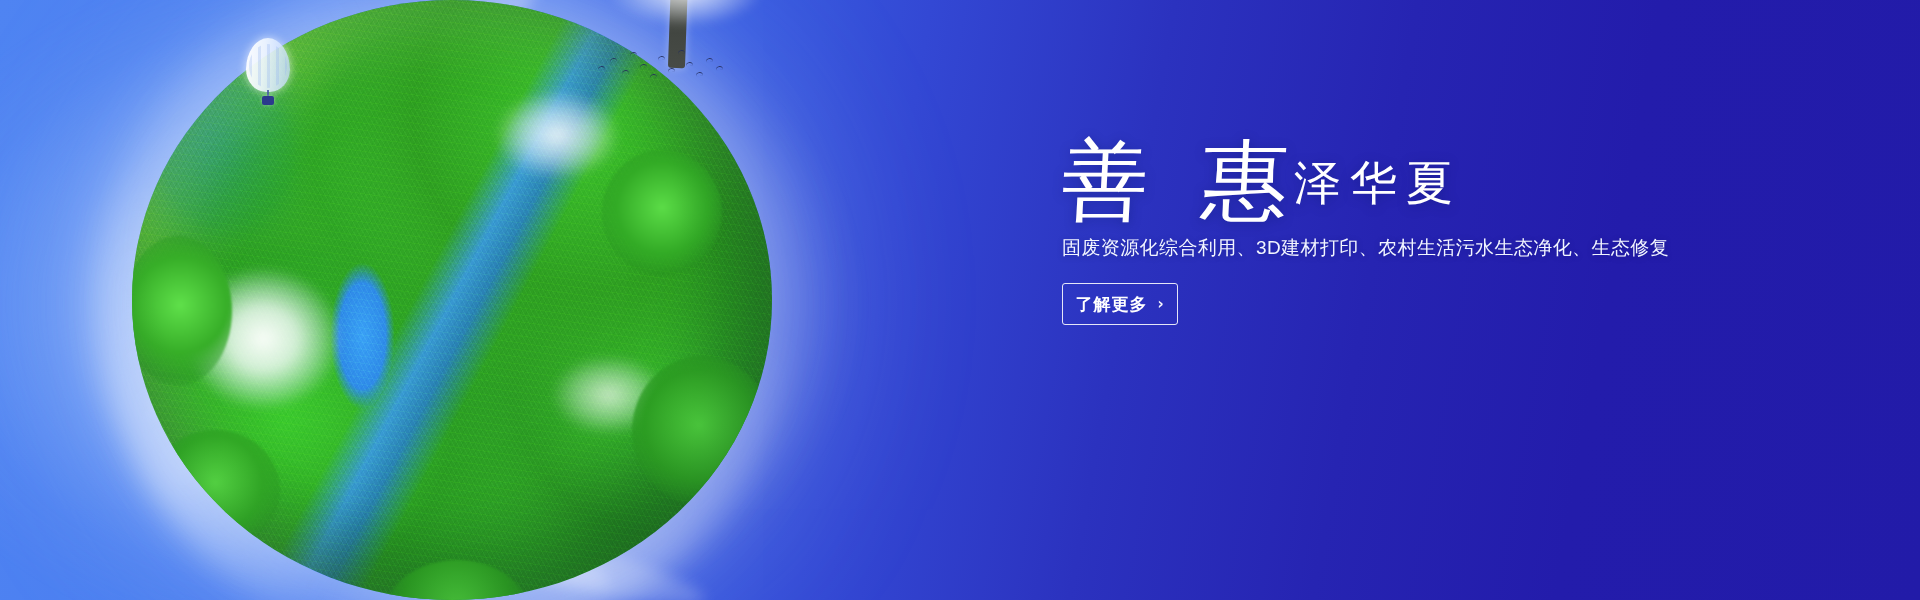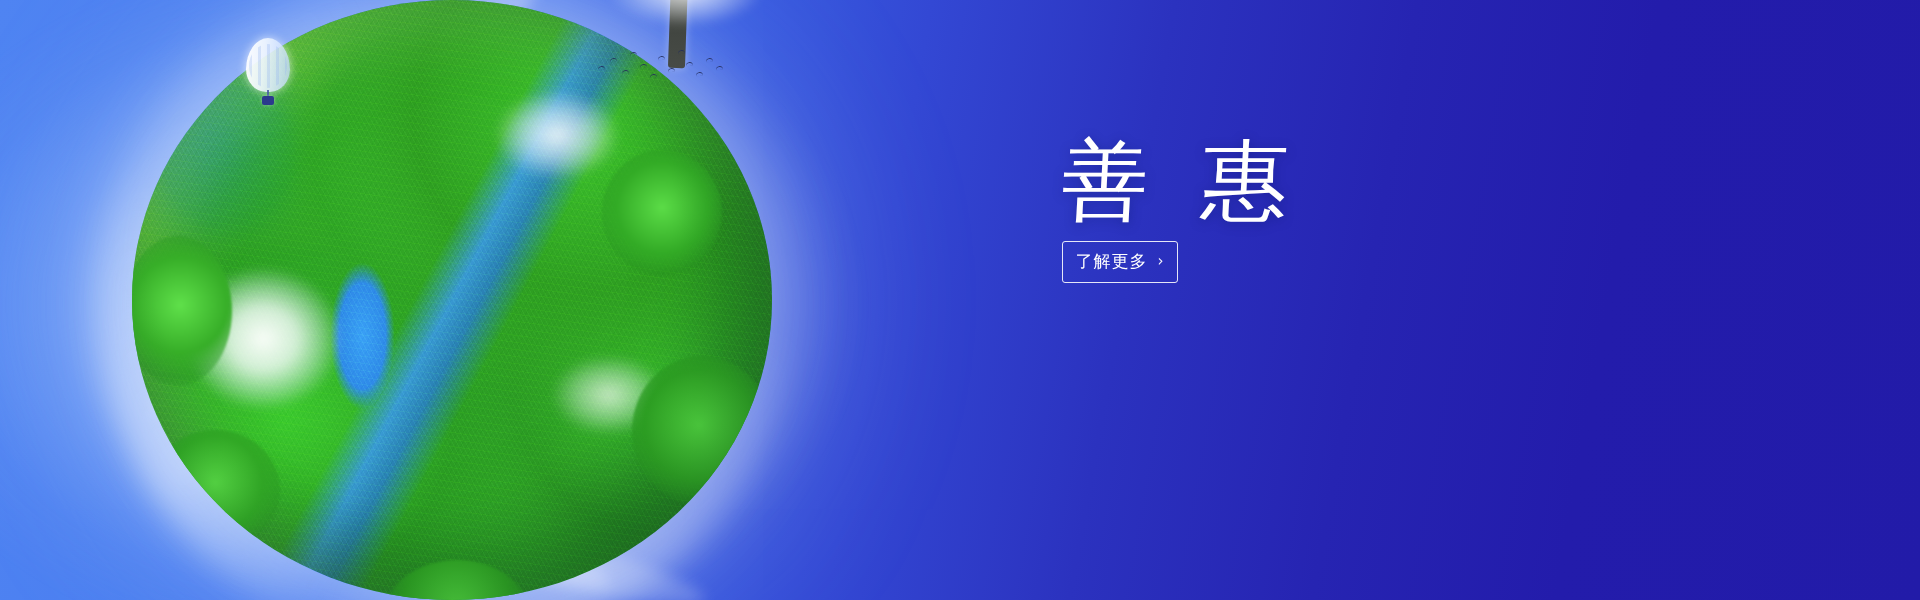--- a/index.html
+++ b/index.html
@@ -238,20 +238,21 @@
     gap:10px;
     width:116px;height:42px;
     padding:0 5px;
     border:1px solid rgba(255,255,255,.88);
     border-radius:3px;
     background:transparent;
     color:#ffffff;
     font-size:17px;letter-spacing:1px;
     cursor:pointer;
     white-space:nowrap;
+    font-weight:bold;
   }
   .cta .chev{
     font-size:15px;line-height:1;opacity:.95;
     font-family:"DejaVu Sans",sans-serif;
   }
 </style>
 </head>
 <body>
 
 <div class="banner">
@@ -324,23 +325,25 @@
     <div class="bird" style="left:110px;top:14px;"></div>
     <div class="bird" style="left:120px;top:22px;"></div>
   </div>
 
   <div class="copy">
 
     <div class="headline">
       <span class="h-big">善</span>
       <span class="h-gap"></span>
       <span class="h-big">惠</span>
-    </div>
-
-
+      <span class="h-small">泽华夏</span>
+    </div>
+
+
+    <div class="desc">固废资源化综合利用、3D建材打印、农村生活污水生态净化、生态修复</div>
 
     <button class="cta">
       <span>了解更多</span>
       <span class="chev">›</span>
     </button>
 
   </div>
 </div>
 
 </body></html>

